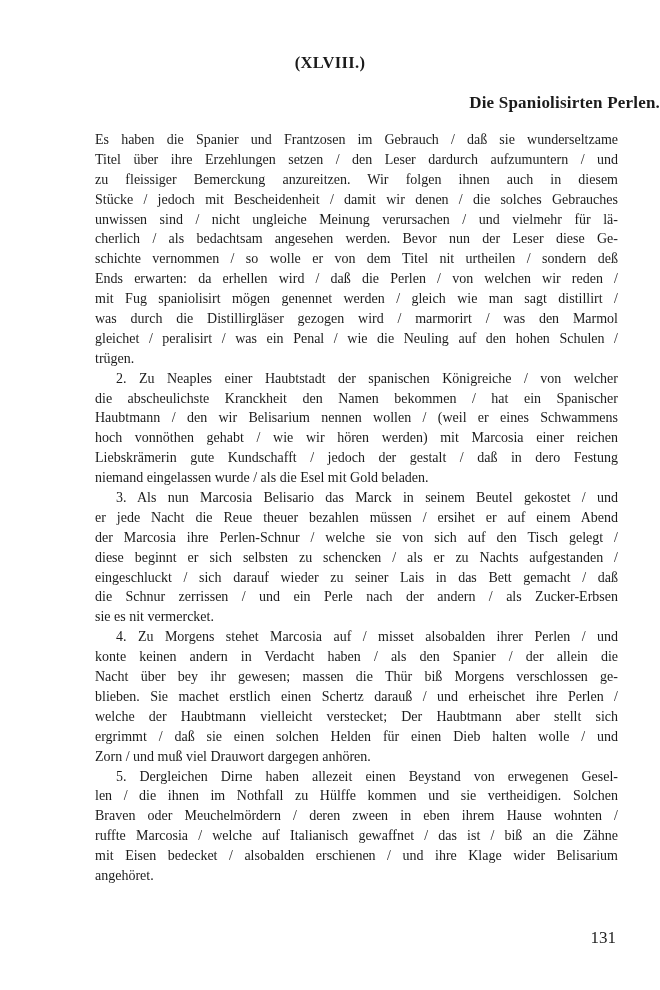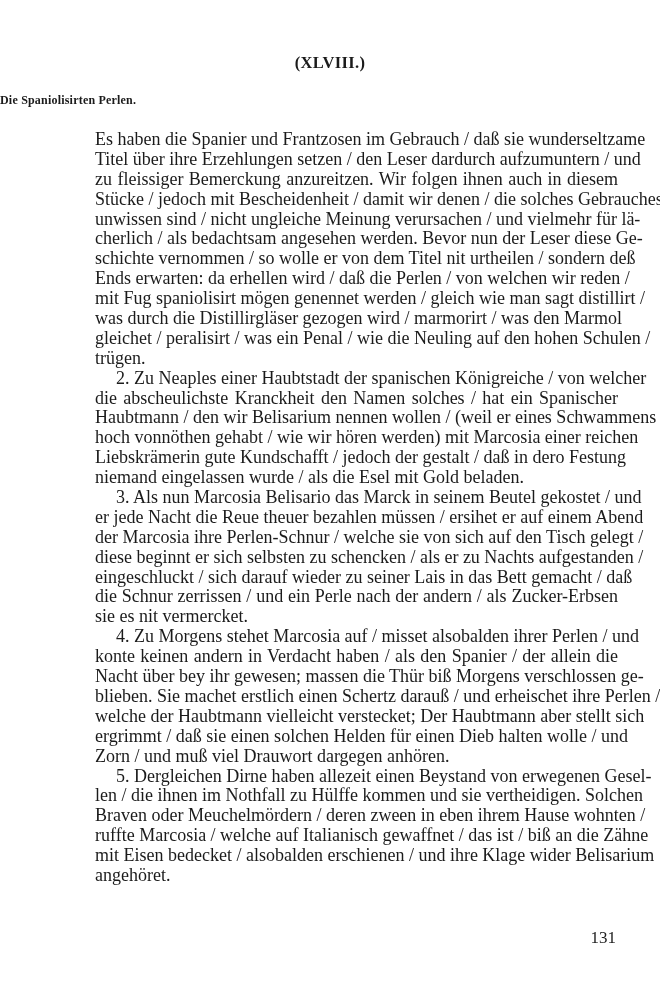--- a/index.html
+++ b/index.html
@@ -24,31 +24,31 @@
     text-align: center;
     font-weight: bold;
     font-size: 16.5px;
     letter-spacing: 0.3px;
   }
   .chapter-title {
     position: absolute;
     top: 93px;
     left: 0;
     width: 100%;
-    text-align: left;
+    text-align: right;
     font-weight: bold;
-    font-size: 12px;
+    font-size: 17px;
     letter-spacing: 0.2px;
   }
   .textblock {
     position: absolute;
     top: 130px;
     left: 95px;
     width: 523px;
-    font-size: 18px;
+    font-size: 14px;
   }
   .line {
     line-height: 19.9px;
     height: 19.9px;
     text-align: justify;
     text-align-last: justify;
     white-space: nowrap;
     overflow: visible;
   }
   .line.last {
@@ -78,21 +78,21 @@
       <div class="line">Stücke / jedoch mit Bescheidenheit / damit wir denen / die solches Gebrauches</div>
       <div class="line">unwissen sind / nicht ungleiche Meinung verursachen / und vielmehr für lä-</div>
       <div class="line">cherlich / als bedachtsam angesehen werden. Bevor nun der Leser diese Ge-</div>
       <div class="line">schichte vernommen / so wolle er von dem Titel nit urtheilen / sondern deß</div>
       <div class="line">Ends erwarten: da erhellen wird / daß die Perlen / von welchen wir reden /</div>
       <div class="line">mit Fug spaniolisirt mögen genennet werden / gleich wie man sagt distillirt /</div>
       <div class="line">was durch die Distillirgläser gezogen wird / marmorirt / was den Marmol</div>
       <div class="line">gleichet / peralisirt / was ein Penal / wie die Neuling auf den hohen Schulen /</div>
       <div class="line last">trügen.</div>
       <div class="line indent">2. Zu Neaples einer Haubtstadt der spanischen Königreiche / von welcher</div>
-      <div class="line">die abscheulichste Kranckheit den Namen solches / hat ein Spanischer</div>
+      <div class="line">die abscheulichste Kranckheit den Namen bekommen / hat ein Spanischer</div>
       <div class="line">Haubtmann / den wir Belisarium nennen wollen / (weil er eines Schwammens</div>
       <div class="line">hoch vonnöthen gehabt / wie wir hören werden) mit Marcosia einer reichen</div>
       <div class="line">Liebskrämerin gute Kundschafft / jedoch der gestalt / daß in dero Festung</div>
       <div class="line last">niemand eingelassen wurde / als die Esel mit Gold beladen.</div>
       <div class="line indent">3. Als nun Marcosia Belisario das Marck in seinem Beutel gekostet / und</div>
       <div class="line">er jede Nacht die Reue theuer bezahlen müssen / ersihet er auf einem Abend</div>
       <div class="line">der Marcosia ihre Perlen-Schnur / welche sie von sich auf den Tisch gelegt /</div>
       <div class="line">diese beginnt er sich selbsten zu schencken / als er zu Nachts aufgestanden /</div>
       <div class="line">eingeschluckt / sich darauf wieder zu seiner Lais in das Bett gemacht / daß</div>
       <div class="line">die Schnur zerrissen / und ein Perle nach der andern / als Zucker-Erbsen</div>

